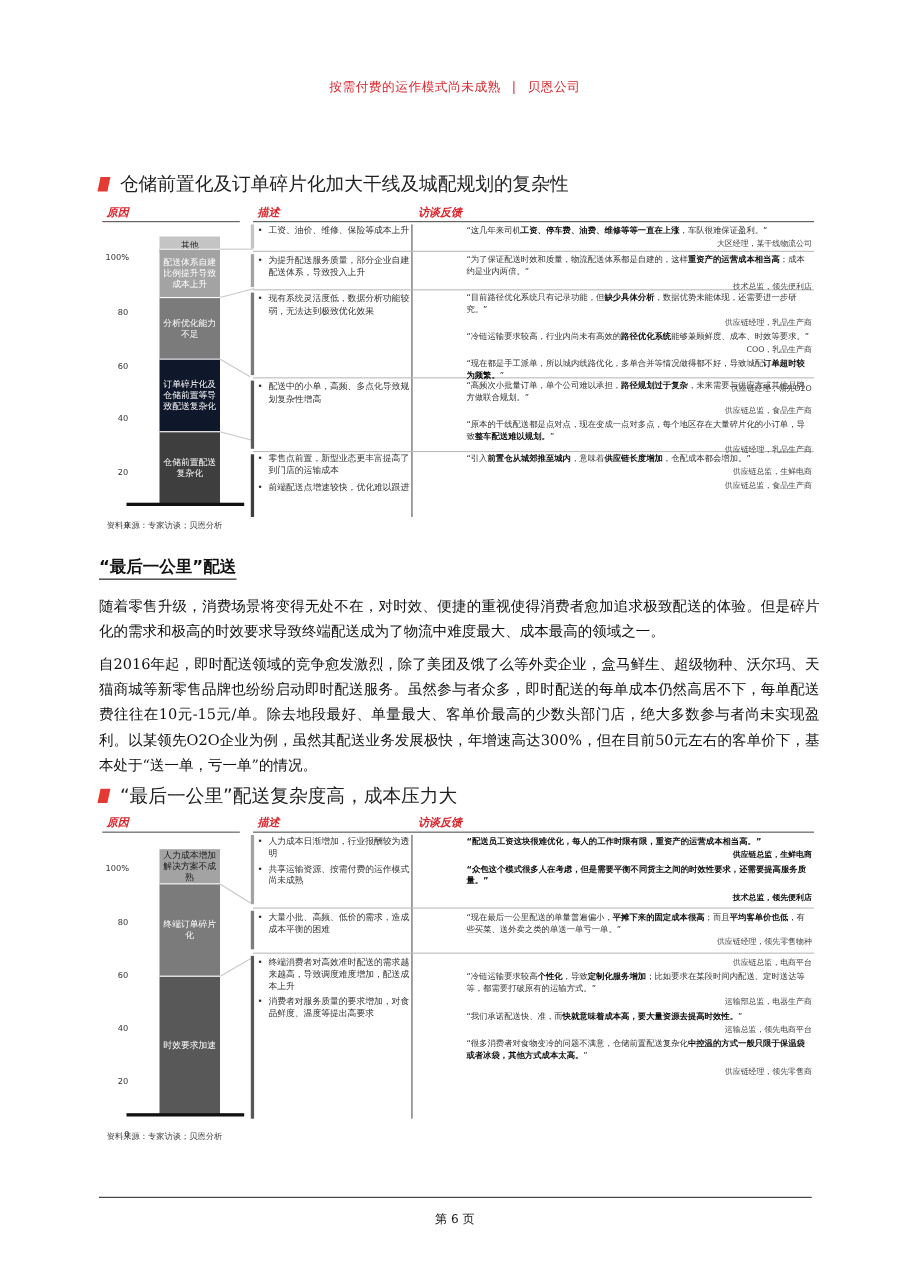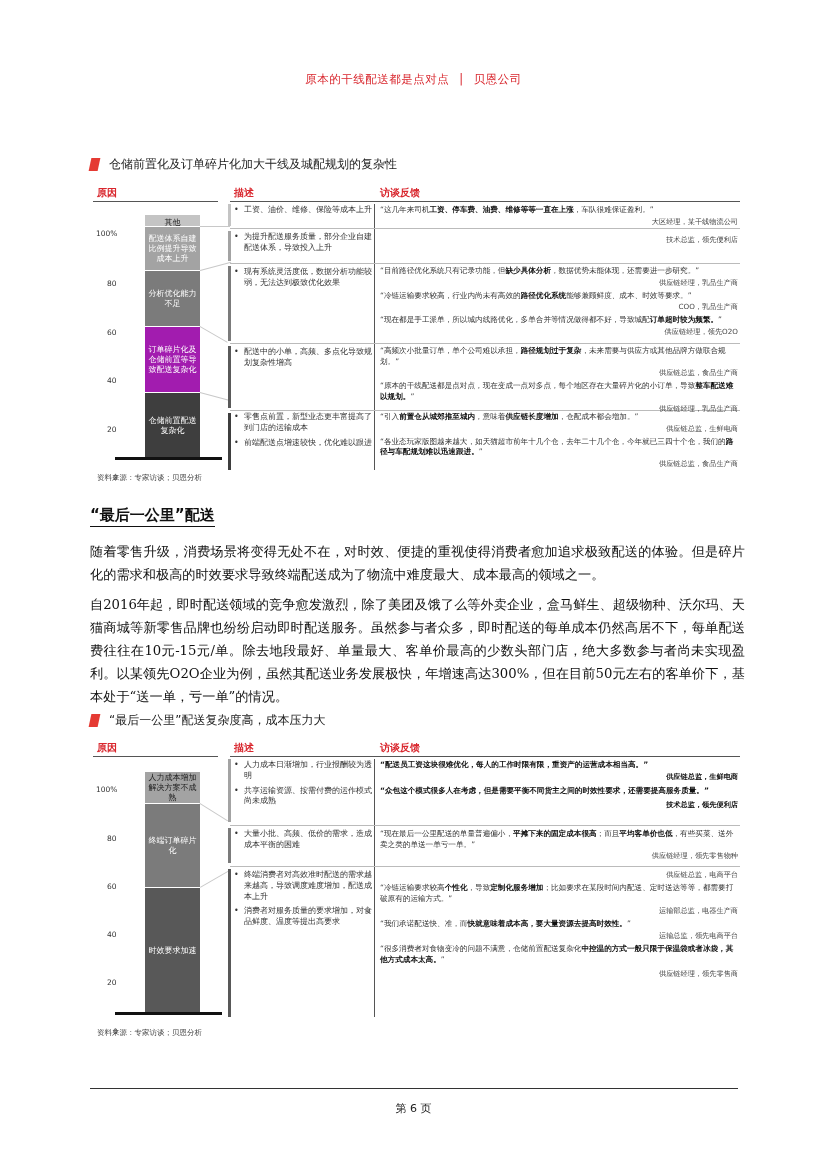--- a/index.html
+++ b/index.html
@@ -2,58 +2,58 @@
 <html><head>
 <meta charset="utf-8">
 <style>
   * { box-sizing: border-box; margin: 0; padding: 0; }
   html, body { width: 827px; height: 1169px; background: #ffffff; }
   body { position: relative; font-family: "DejaVu Sans", "Liberation Sans", sans-serif; color: #222; overflow: hidden; }
 
   .running-header { position: absolute; top: 72px; left: 0; width: 827px; text-align: center; font-size: 11.5px; color: #d9272e; letter-spacing: 0.5px; }
   .running-header .sep { margin: 0 10px; }
 
-  .fig-title { position: absolute; left: 90px; font-size: 12px; color: #222; display: flex; align-items: center; white-space: nowrap; }
+  .fig-title { position: absolute; left: 90px; font-size: 17px; color: #222; display: flex; align-items: center; white-space: nowrap; }
   .fig-title .mark { width: 9px; height: 13px; background: #e53a33; margin-right: 10px; transform: skewX(-12deg); }
 
-  .col-head { position: absolute; font-size: 10px; font-weight: bold; color: #d9272e; }
+  .col-head { position: absolute; font-size: 10px; font-weight: bold; color: #d9272e; font-style: italic; }
   .head-rule { position: absolute; height: 1px; background: #555; }
 
   .axis-label { position: absolute; font-size: 7.5px; color: #333; width: 30px; text-align: left; margin-top: 19px; }
   .seg { position: absolute; display: flex; align-items: center; justify-content: center; text-align: center; font-size: 8px; line-height: 1.25; color: #fff; border-top: 1px solid #fff; }
   .seg.light-text { color: #222; }
   .baseline { position: absolute; height: 3px; background: #111; }
 
   .row-bar { position: absolute; width: 3px; }
   .row-sep { position: absolute; height: 1px; background: #bbb; }
   .mid-rule { position: absolute; width: 1px; background: #555; }
   .connector { position: absolute; height: 1px; background: #c8c8c8; transform-origin: 0 0; }
 
   .desc { position: absolute; font-size: 8px; line-height: 1.35; color: #333; }
   .desc .bullet { display: flex; margin-bottom: 4px; }
   .desc .bullet .dot { width: 10px; flex-shrink: 0; }
   .quote-block { position: absolute; font-size: 7.6px; line-height: 1.4; color: #333; }
-  .quote { margin-bottom: 1px; }
+  .quote { margin-bottom: 1px; margin-left: 44px; }
   .quote b { font-weight: bold; color: #111; }
   .attr { text-align: right; font-size: 7.2px; color: #444; margin-bottom: 3px; }
   .attr.bold { font-weight: bold; color: #111; }
 
   .source { position: absolute; font-size: 7.5px; color: #444; }
 
   .section-heading { position: absolute; left: 90px; top: 506px; font-size: 15px; font-weight: bold; color: #111; border-bottom: 1.5px solid #111; padding-bottom: 1px; }
   .para { position: absolute; left: 90px; width: 655px; font-family: "DejaVu Serif", "Liberation Serif", serif; font-size: 13.2px; line-height: 23px; color: #111; text-align: justify; }
 
   .footer-rule { position: absolute; left: 90px; top: 1088px; width: 648px; height: 1px; background: #333; }
   .page-num { position: absolute; top: 1101px; left: 0; width: 827px; text-align: center; font-size: 11px; color: #222; }
 </style>
 </head>
 <body>
 
 <div class="running-header">
-  <span>原本的干线配送都是点对点</span><span class="sep">|</span><span>贝恩公司</span>
+  <span>按需付费的运作模式尚未成熟</span><span class="sep">|</span><span>贝恩公司</span>
 </div>
 
 <div class="fig-title" style="top:156px;">
   <span class="mark"></span>
   <span>仓储前置化及订单碎片化加大干线及城配规划的复杂性</span>
 </div>
 
 <div class="col-head" style="left:97px; top:186px;">原因</div>
 <div class="col-head" style="left:234px; top:186px;">描述</div>
 <div class="col-head" style="left:380px; top:186px;">访谈反馈</div>
@@ -63,21 +63,21 @@
 <div class="axis-label" style="left:96px; top:210px;">100%</div>
 <div class="axis-label" style="left:107px; top:260px;">80</div>
 <div class="axis-label" style="left:107px; top:309px;">60</div>
 <div class="axis-label" style="left:107px; top:357px;">40</div>
 <div class="axis-label" style="left:107px; top:406px;">20</div>
 <div class="axis-label" style="left:113px; top:454px;">0</div>
 
 <div class="seg light-text" style="left:145px; top:215px; width:55px; height:15px; background:#c4c4c4; border-top:none;">其他</div>
 <div class="seg" style="left:145px; top:226px; width:55px; height:44px; background:#a3a3a3;">配送体系自建比例提升导致成本上升</div>
 <div class="seg" style="left:145px; top:270px; width:55px; height:56px; background:#7b7b7b;">分析优化能力不足</div>
-<div class="seg" style="left:145px; top:326px; width:55px; height:66px; background:#a21caf;">订单碎片化及仓储前置等导致配送复杂化</div>
+<div class="seg" style="left:145px; top:326px; width:55px; height:66px; background:#0f172a;">订单碎片化及仓储前置等导致配送复杂化</div>
 <div class="seg" style="left:145px; top:392px; width:55px; height:66px; background:#3e3e3e;">仓储前置配送复杂化</div>
 <div class="baseline" style="left:115px; top:457px; width:107px;"></div>
 
 <div class="connector" style="left:200px; top:226px; width:30px;"></div>
 <div class="connector" style="left:200px; top:270px; width:32px; transform:rotate(-15deg);"></div>
 <div class="connector" style="left:200px; top:326px; width:32px; transform:rotate(30deg);"></div>
 <div class="connector" style="left:200px; top:392px; width:32px; transform:rotate(15deg);"></div>
 
 <div class="row-bar" style="left:228px; top:204px; height:22px; background:#c4c4c4;"></div>
 <div class="row-bar" style="left:228px; top:231px; height:30px; background:#a3a3a3;"></div>
@@ -123,40 +123,40 @@
       <span class="dot">•</span>
       <span>前端配送点增速较快，优化难以跟进</span>
     </div>
 </div>
 
 <div class="quote-block" style="left:380px; top:205px; width:358px;">
   <div class="quote"><span>“这几年来司机</span><b>工资、停车费、油费、维修等等一直在上涨</b><span>，车队很难保证盈利。”</span></div>
   <div class="attr">大区经理，某干线物流公司</div>
 </div>
 <div class="quote-block" style="left:380px; top:231px; width:358px;">
+  <div class="quote"><span>“为了保证配送时效和质量，物流配送体系都是自建的，这样</span><b>重资产的运营成本相当高</b><span>；成本约是业内两倍。”</span></div>
   <div class="attr" style="margin-top:4px;">技术总监，领先便利店</div>
 </div>
 <div class="quote-block" style="left:380px; top:266px; width:358px;">
   <div class="quote"><span>“目前路径优化系统只有记录功能，但</span><b>缺少具体分析</b><span>，数据优势未能体现，还需要进一步研究。”</span></div>
   <div class="attr">供应链经理，乳品生产商</div>
   <div class="quote"><span>“冷链运输要求较高，行业内尚未有高效的</span><b>路径优化系统</b><span>能够兼顾鲜度、成本、时效等要求。”</span></div>
   <div class="attr">COO，乳品生产商</div>
   <div class="quote"><span>“现在都是手工派单，所以城内线路优化，多单合并等情况做得都不好，导致城配</span><b>订单超时较为频繁。</b><span>”</span></div>
   <div class="attr">供应链经理，领先O2O</div>
 </div>
 <div class="quote-block" style="left:380px; top:346px; width:358px;">
   <div class="quote"><span>“高频次小批量订单，单个公司难以承担，</span><b>路径规划过于复杂</b><span>，未来需要与供应方或其他品牌方做联合规划。”</span></div>
   <div class="attr">供应链总监，食品生产商</div>
   <div class="quote"><span>“原本的干线配送都是点对点，现在变成一点对多点，每个地区存在大量碎片化的小订单，导致</span><b>整车配送难以规划。</b><span>”</span></div>
   <div class="attr">供应链经理，乳品生产商</div>
 </div>
 <div class="quote-block" style="left:380px; top:412px; width:358px;">
   <div class="quote"><span>“引入</span><b>前置仓从城郊推至城内</b><span>，意味着</span><b>供应链长度增加</b><span>，仓配成本都会增加。”</span></div>
   <div class="attr">供应链总监，生鲜电商</div>
-  <div class="quote"><span>“各业态玩家版图越来越大，如天猫超市前年十几个仓，去年二十几个仓，今年就已三四十个仓，我们的</span><b>路径与车配规划难以迅速跟进。</b><span>”</span></div>
   <div class="attr">供应链总监，食品生产商</div>
 </div>
 
 <div class="source" style="left:97px; top:473px;">资料来源：专家访谈；贝恩分析</div>
 
 <div class="section-heading">“最后一公里”配送</div>
 <div class="para" style="top:540px;">随着零售升级，消费场景将变得无处不在，对时效、便捷的重视使得消费者愈加追求极致配送的体验。但是碎片化的需求和极高的时效要求导致终端配送成为了物流中难度最大、成本最高的领域之一。</div>
 <div class="para" style="top:593px;">自2016年起，即时配送领域的竞争愈发激烈，除了美团及饿了么等外卖企业，盒马鲜生、超级物种、沃尔玛、天猫商城等新零售品牌也纷纷启动即时配送服务。虽然参与者众多，即时配送的每单成本仍然高居不下，每单配送费往往在10元-15元/单。除去地段最好、单量最大、客单价最高的少数头部门店，绝大多数参与者尚未实现盈利。以某领先O2O企业为例，虽然其配送业务发展极快，年增速高达300%，但在目前50元左右的客单价下，基本处于“送一单，亏一单”的情况。</div>
 
 <div class="fig-title" style="top:712px;">

